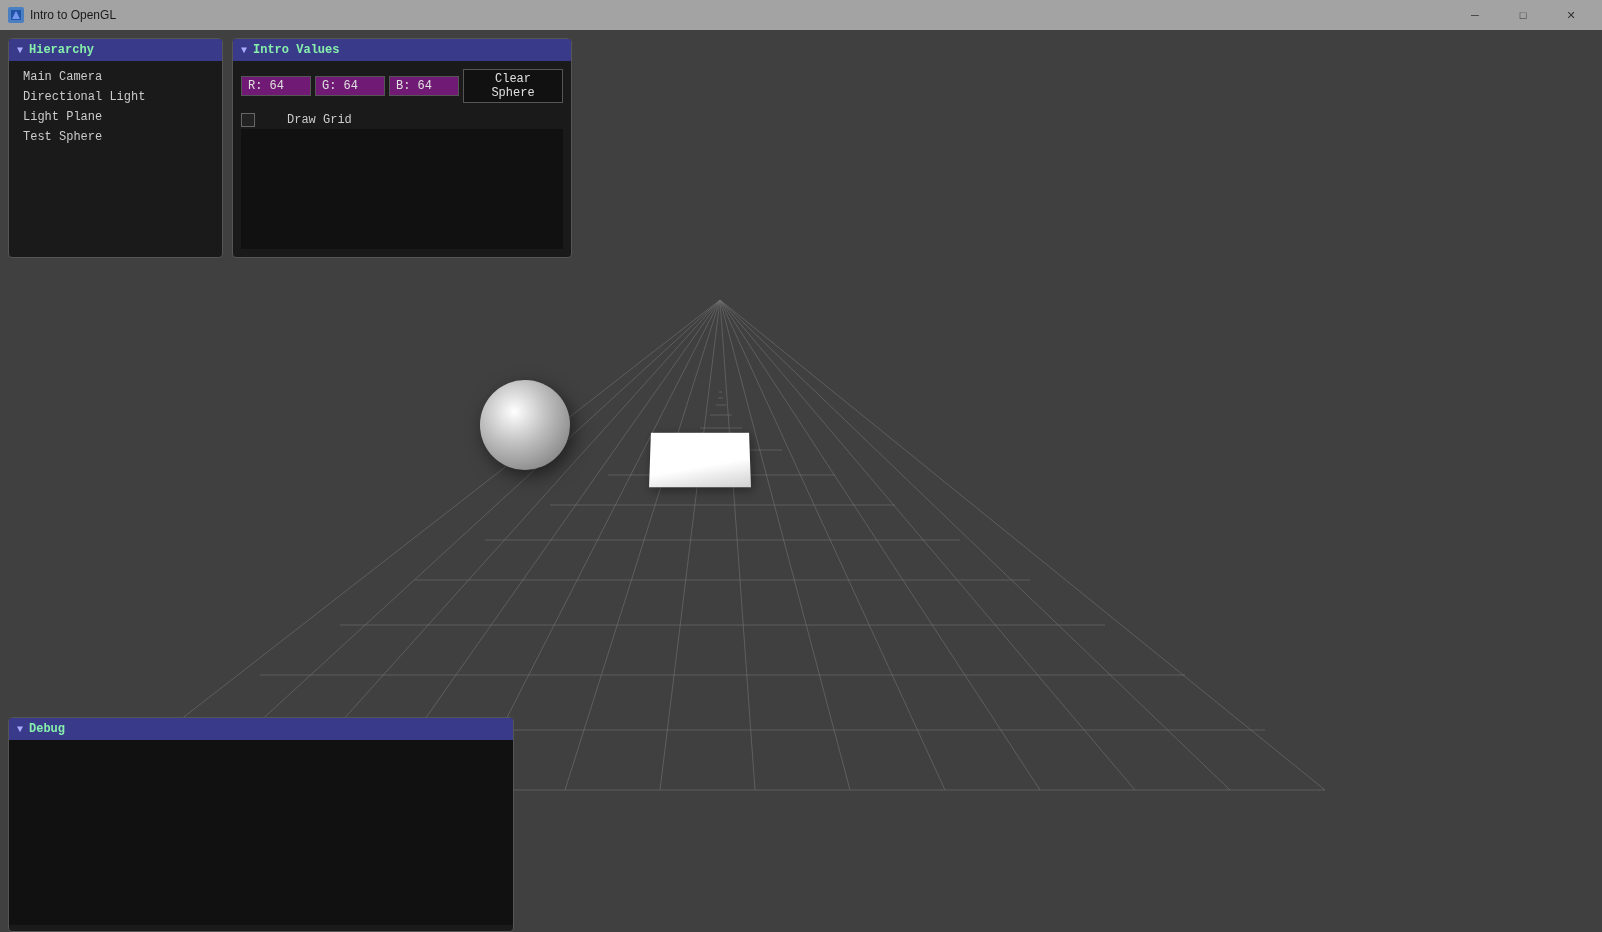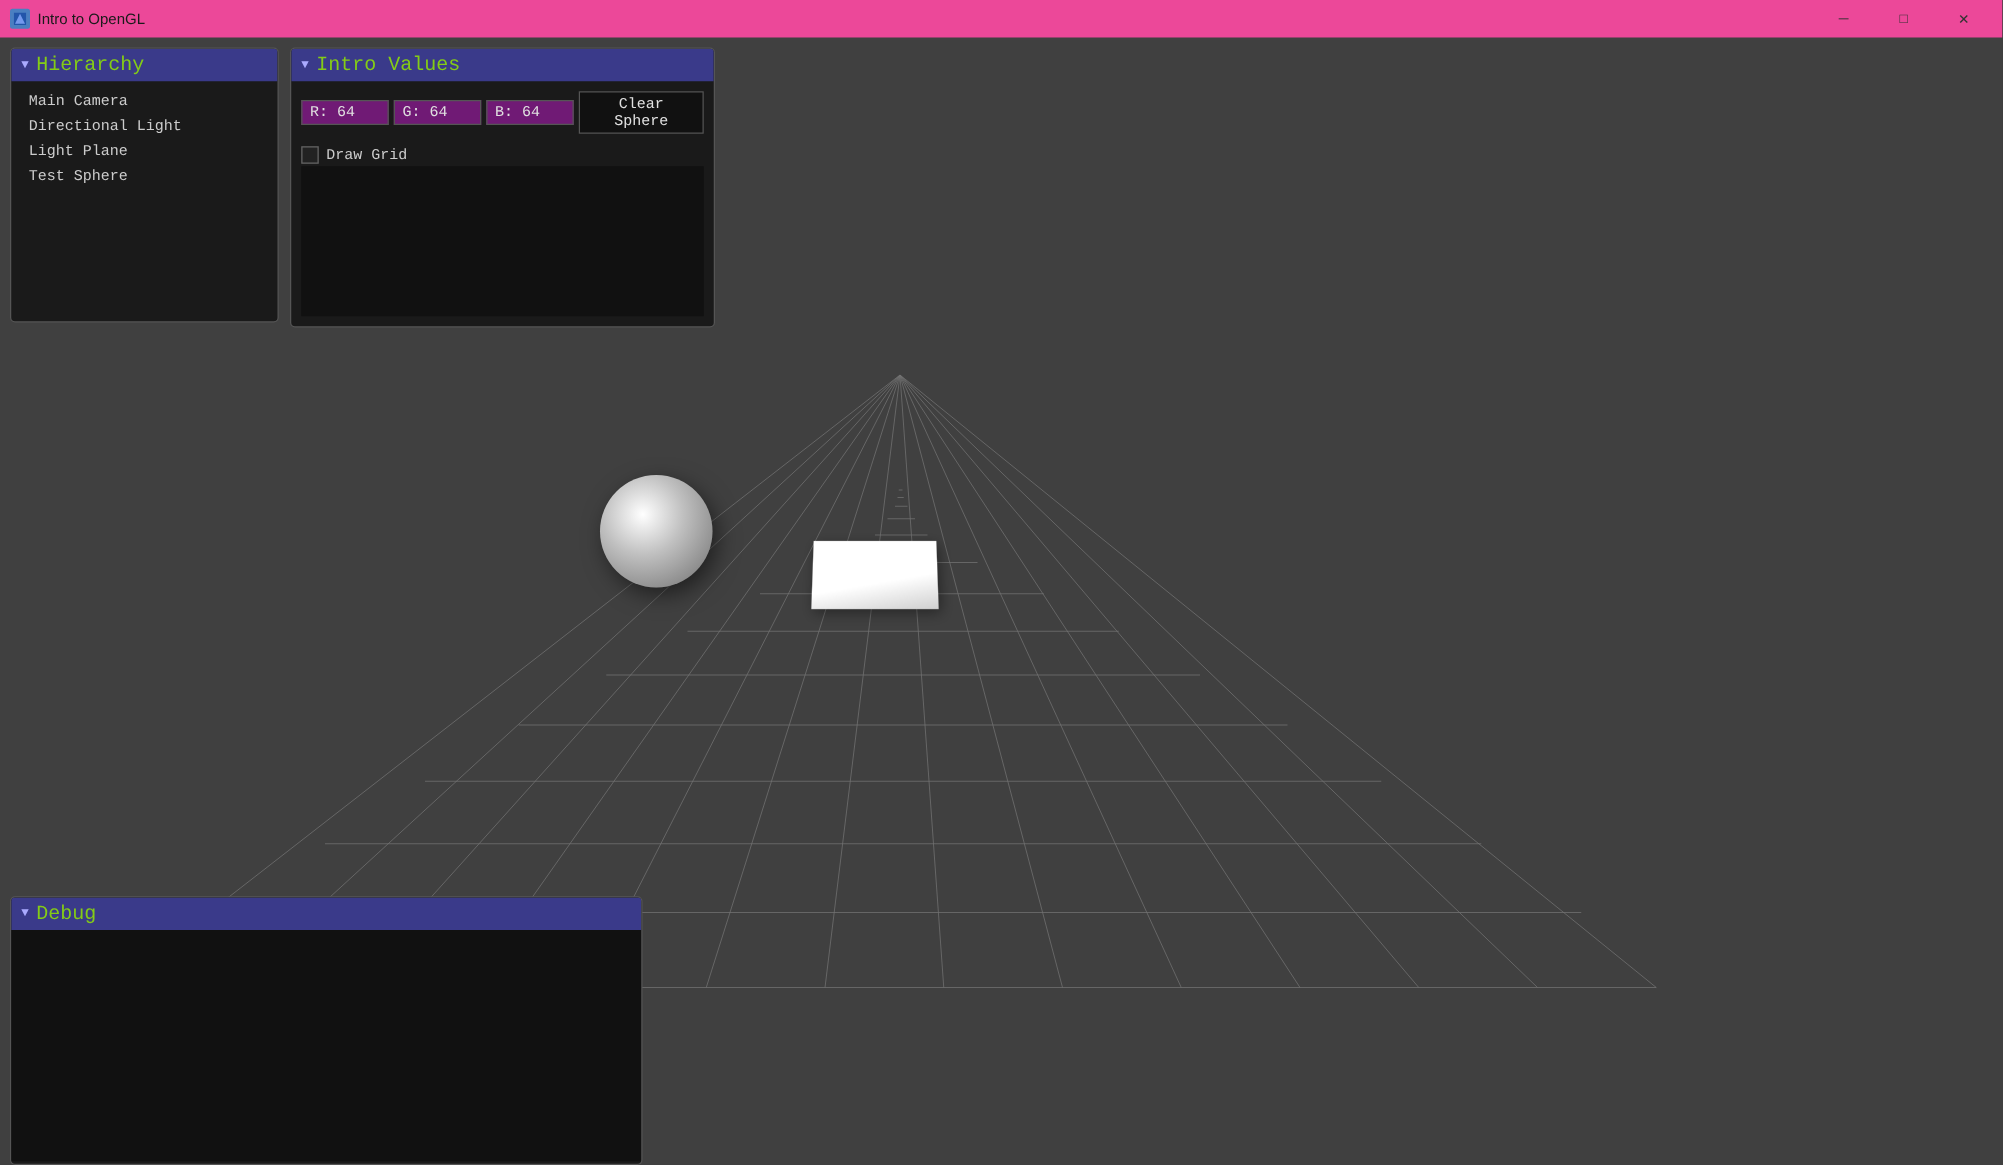--- a/index.html
+++ b/index.html
@@ -12,21 +12,21 @@
       font-size: 13px;
       color: #e0e0e0;
       overflow: hidden;
       position: relative;
     }
 
     
     #title-bar {
       width: 100%;
       height: 30px;
-      background: #ec4899;
+      background: #a3a3a3;
       display: flex;
       align-items: center;
       justify-content: space-between;
       padding: 0 8px;
       position: absolute;
       top: 0;
       left: 0;
       z-index: 100;
     }
 
@@ -131,23 +131,23 @@
       gap: 6px;
       user-select: none;
     }
 
     .panel-header-arrow {
       color: #aaaaff;
       font-size: 10px;
     }
 
     .panel-header-title {
-      color: #84cc16;
-      font-size: 16px;
-      font-weight: normal;
+      color: #86efac;
+      font-size: 12px;
+      font-weight: bold;
     }
 
     .panel-body {
       padding: 6px 0;
     }
 
     .hierarchy-item {
       padding: 3px 14px;
       color: #cccccc;
       font-size: 12px;
@@ -209,20 +209,21 @@
       width: 14px;
       height: 14px;
       background: #222;
       border: 1px solid #666;
       flex-shrink: 0;
     }
 
     .checkbox-label {
       font-size: 12px;
       color: #cccccc;
+      margin-left: 26px;
     }
 
     .panel-content-area {
       height: 120px;
       background: #111;
     }
 
     
     #debug-panel {
       position: absolute;

